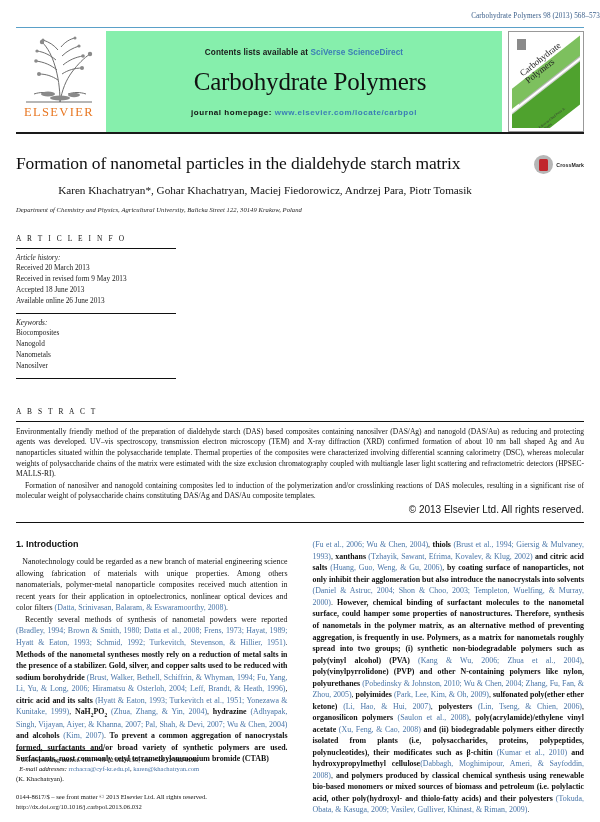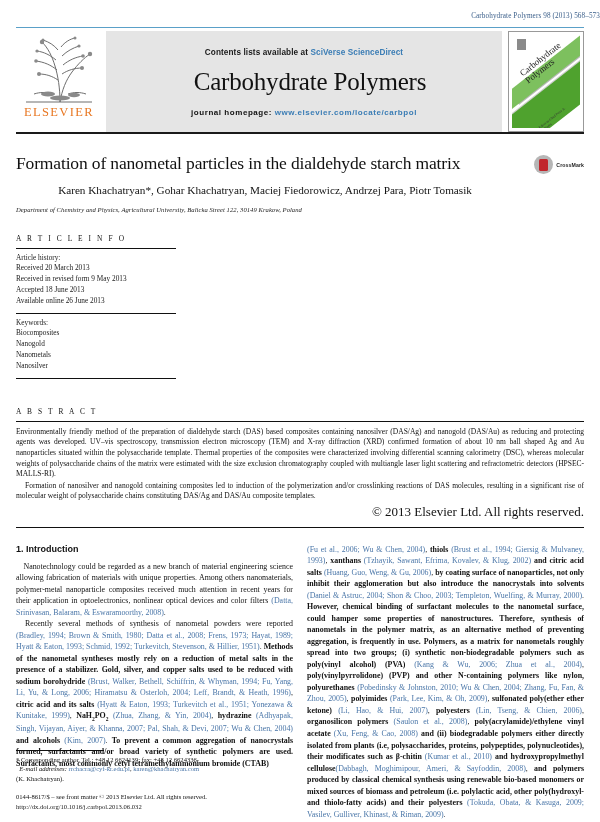--- a/index.html
+++ b/index.html
@@ -57,21 +57,21 @@
   .els-word {
     font-family: "Liberation Serif", serif;
     font-size: 12.5px;
     letter-spacing: 1.4px;
     color: #E87722;
     font-weight: 400;
     margin-top: 1px;
   }
   .contents-cell {
     flex: 1 1 auto;
-    background: #e5e5e5;
+    background: #86efac;
     margin: 0 6px 0 4px;
     display: flex;
     flex-direction: column;
     align-items: center;
     justify-content: center;
     padding: 4px 0 2px 0;
   }
   .contents-line {
     font-family: "Liberation Sans", sans-serif;
     font-size: 8.2px;
@@ -213,44 +213,44 @@
     margin-bottom: 5px;
   }
   .hr-thin { border-bottom: .9px solid #111; }
   .info-group {
     font-family: "Liberation Serif", serif;
     font-size: 7.3px;
     color: #1a1a1a;
     line-height: 1.48;
     padding: 4px 0 6px 0;
   }
-  .info-group .lbl { }
+  .info-group .lbl { font-style: italic; }
   .abs-body {
     font-family: "Liberation Serif", serif;
     font-size: 7.5px;
     color: #111;
     line-height: 1.42;
     text-align: justify;
     padding-top: 5px;
   }
   .abs-body p { margin: 0; }
   .abs-body p.indent { text-indent: 9px; margin-top: 1px; }
   .abs-rights {
     text-align: right;
-    font-family: Liberation Serif, serif;
-    font-size: 13px;
+    font-family: Liberation Sans, sans-serif;
+    font-size: 10px;
     margin-top: 1px;
   }
   .abs-rule-bottom { border-bottom: .9px solid #111; margin-top: 5px; }
 
   
   .body2col {
     margin: 16px 16px 0 16px;
     display: flex;
-    gap: 14px;
+    gap: 25px;
     position: relative;
   }
   .bcol { flex: 1 1 0; min-width: 0; }
   .h1 {
     font-family: "Liberation Sans", sans-serif;
     font-weight: 700;
     font-size: 9px;
     color: #111;
     margin: 0 0 7px 0;
   }

